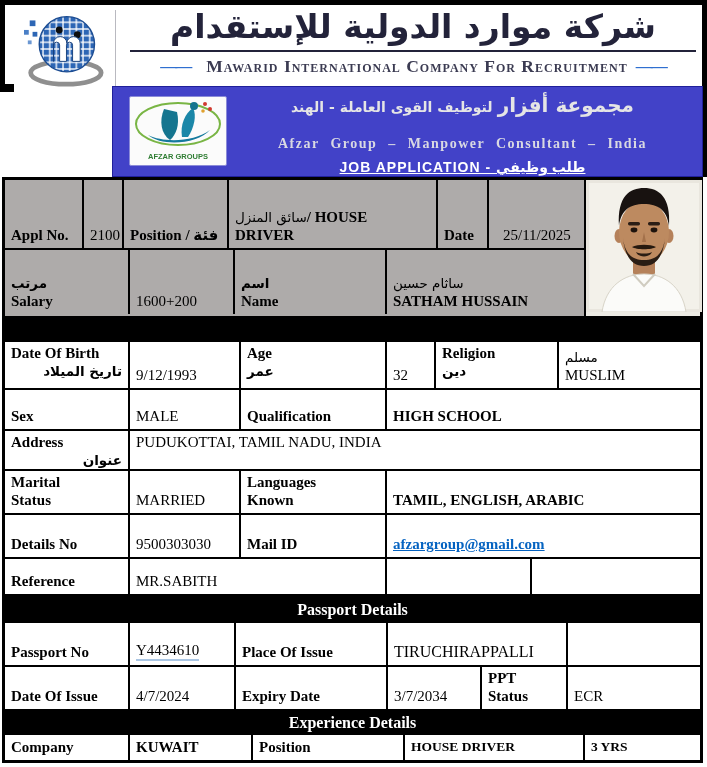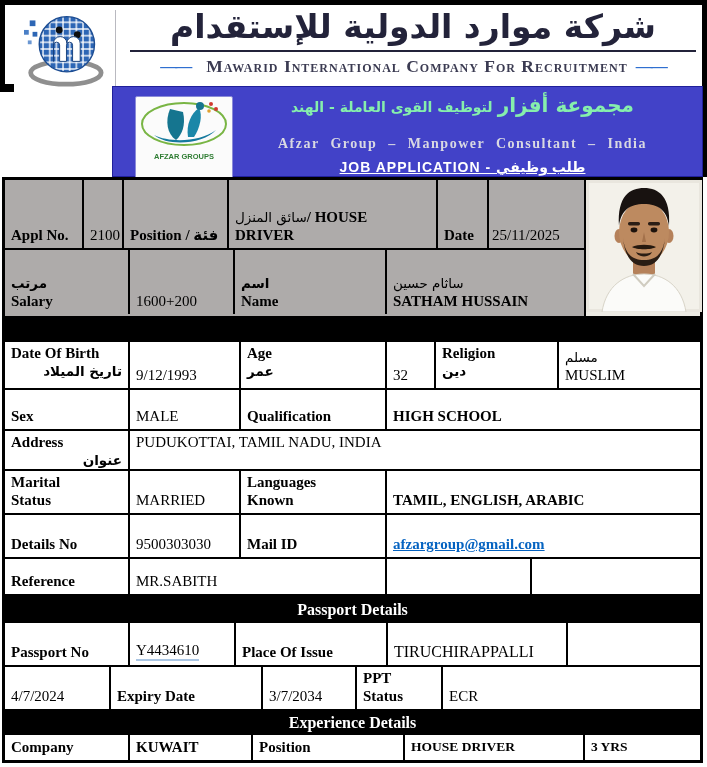--- a/index.html
+++ b/index.html
@@ -22,24 +22,24 @@
 
   .title-block { position:absolute; left:128px; top:6px; width:570px; text-align:center; }
   .title-ar { font-family:"DejaVu Sans",sans-serif; font-weight:bold; font-size:33px; line-height:42px; color:#23233a; direction:rtl; }
   .title-rule { height:2px; background:#23233a; margin:2px 2px 4px; }
   .title-en-row { display:flex; align-items:center; justify-content:center; gap:8px; }
   .title-en { font-variant:small-caps; font-weight:bold; font-size:17.5px; letter-spacing:1px; color:#3b3b52; white-space:nowrap;margin-left:8px; }
   .title-dash { color:#2f6fd0; font-weight:bold; font-size:17px; letter-spacing:-2px; }
 
   .banner { position:absolute; left:112px; top:86px; width:591px; height:91px;
             background:#4242c8; border:1px solid #20209a; }
-  .afzar-logo-box { position:absolute; left:22px; top:9px; width:98px; height:84px;
+  .afzar-logo-box { position:absolute; left:16px; top:9px; width:98px; height:70px;
                     background:#fbfbfb; border:1px solid #8b8bd8; border-radius:2px; }
   .banner-text { position:absolute; left:118px; right:8px; top:5px; text-align:center; }
-  .banner-ar { direction:rtl; color:#86efac; font-family:"DejaVu Sans",sans-serif; line-height:26px; white-space:nowrap; }
+  .banner-ar { direction:rtl; color:#e5e5e5; font-family:"DejaVu Sans",sans-serif; line-height:26px; white-space:nowrap; }
   .banner-ar .big { font-size:20px; font-weight:bold; }
   .banner-ar .small { font-size:14px; font-weight:bold; }
   .banner-en { margin-top:16px; color:#d9d9e2; font-family:Liberation Serif, serif;
                font-weight:bold; font-size:14px; letter-spacing:1.5px; word-spacing:6px; white-space:nowrap; }
   .banner-job { margin-top:7px; color:#fff; font-family:"Liberation Sans","DejaVu Sans",sans-serif;
                 font-weight:bold; font-size:14px; letter-spacing:1px; text-decoration:underline; }
 
   
   .ftable { position:absolute; left:2px; top:177px; width:701px; border:3px solid #000; background:#fff; }
   .r { display:flex; border-bottom:2px solid #000; background:#fff; }
@@ -144,21 +144,21 @@
             </div>
           <div class="c" style="width:105px">
               <span><span class="lbl">Position / </span><span class="lbl-ar" style="font-size:15px">فئة</span></span>
             </div>
           <div class="c" style="width:209px">
               <span><span class="val-ar" style="display:inline">سائق المنزل</span><span class="valb">/ HOUSE DRIVER</span></span>
             </div>
           <div class="c" style="width:51px">
               <span class="lbl">Date</span>
             </div>
-          <div class="c" style="width:90px;padding-left:3px;padding-right:2px">
+          <div class="c" style="width:90px;padding-left:14px;padding-right:2px">
               <span>25/11/2025</span>
             </div>
         </div>
         <div class="r noline" style="height:64px">
           <div class="c" style="width:125px">
               <span class="lbl-ar left">مرتب</span>
               <span class="lbl">Salary</span>
             </div>
           <div class="c" style="width:105px">
               <span>1600+200</span>
@@ -303,20 +303,23 @@
       <div class="c" style="width:152px">
           <span class="lbl">Place Of Issue</span>
         </div>
       <div class="c" style="width:180px;font-size:16px">
           <span>TIRUCHIRAPPALLI</span>
         </div>
       <div class="c flex1"></div>
     </div>
 
     <div class="r" style="height:44px">
+      <div class="c" style="width:125px">
+          <span class="lbl">Date Of Issue</span>
+        </div>
       <div class="c" style="width:106px">
           <span>4/7/2024</span>
         </div>
       <div class="c" style="width:152px">
           <span class="lbl">Expiry Date</span>
         </div>
       <div class="c" style="width:94px">
           <span>3/7/2034</span>
         </div>
       <div class="c" style="width:86px">

